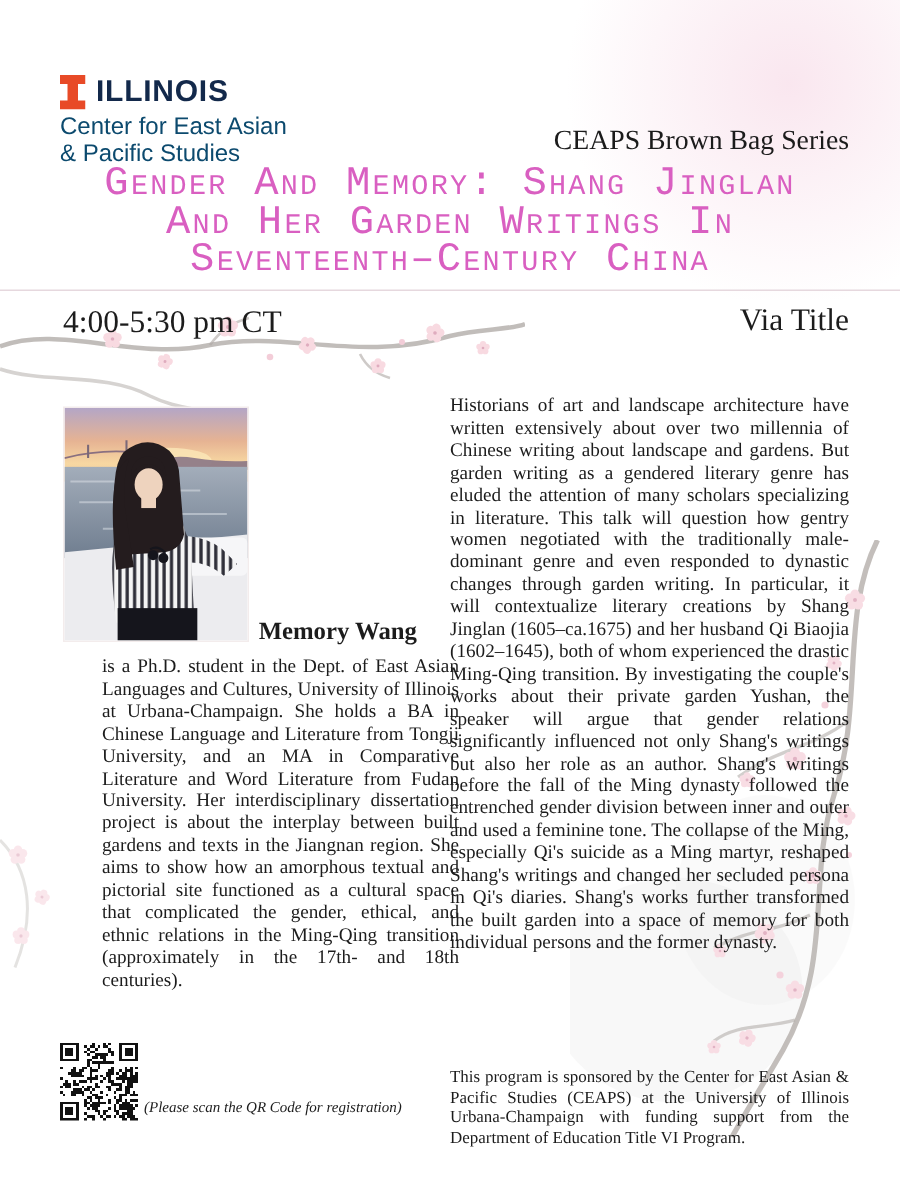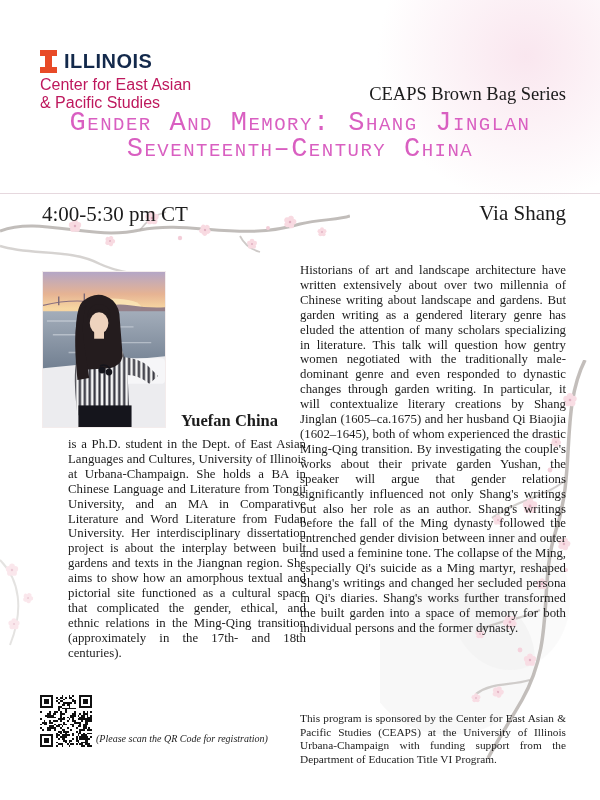--- a/index.html
+++ b/index.html
@@ -7,21 +7,21 @@
     position:relative;width:600px;height:800px;margin:0 auto;background:#ffffff;
     font-family:"Liberation Serif",serif;color:#1c1c1c;overflow:hidden;
   }
   .decor{position:absolute;z-index:0;pointer-events:none;}
   .content{position:absolute;z-index:1;justify-content:space-between;}
 
   
   .logo{left:40px;top:50px;display:flex;align-items:center;gap:7px;}
   .wordmark{font-family:"Liberation Sans",sans-serif;font-weight:bold;font-size:20px;
     letter-spacing:.5px;color:#13294B;}
-  .unit{left:40px;top:76px;font-family:"Liberation Sans",sans-serif;color:#be185d;
+  .unit{left:40px;top:76px;font-family:"Liberation Sans",sans-serif;color:#0c4a6e;
     font-size:16px;line-height:18px;font-weight:500;}
   .series{right:34px;top:84px;font-size:18.5px;color:#1b1b1b;margin-left:43px;}
 
   
   .title{left:30px;top:111px;width:540px;text-align:center;color:#D95FC1;
     font-variant:small-caps;font-size:27px;line-height:25.5px;letter-spacing:1.5px;font-family:Liberation Mono, monospace;}
   .divider{left:0;top:193px;width:600px;height:1px;background:#e6d8de;}
 
   
   .when{left:42px;top:201px;font-size:21px;line-height:27px;}
@@ -115,28 +115,29 @@
     <span class="wordmark">ILLINOIS</span>
   </div>
   <div class="content unit">
     <div>Center for East Asian</div>
     <div>&amp; Pacific Studies</div>
   </div>
   <div class="content series">CEAPS Brown Bag Series</div>
 
   <div class="content title">
     <div>Gender And Memory: Shang Jinglan</div>
+    <div>And Her Garden Writings In</div>
     <div>Seventeenth–Century China</div>
   </div>
   <div class="content divider"></div>
 
   <div class="content when">
     <div>4:00-5:30 pm CT</div>
   </div>
-  <div class="content venue">Via Shang</div>
+  <div class="content venue">Via Title</div>
 
   <div class="content photo">
     <svg viewBox="0 0 124 158" preserveAspectRatio="none">
       <defs>
         <linearGradient id="sky" x1="0" y1="0" x2="0" y2="1">
           <stop offset="0" stop-color="#b4a6c6"></stop>
             <stop offset=".45" stop-color="#e6b393"></stop>
           <stop offset=".75" stop-color="#f7d7a2"></stop>
             <stop offset="1" stop-color="#f3cf9d"></stop>
         </linearGradient>
@@ -164,21 +165,21 @@
       <path d="M45,46 q1,-13 12,-13 q11,0 12,13 q-6,-8 -12,-8 q-7,0 -12,8 z" fill="#241c1e"></path>
       <rect x="52" y="60" width="10" height="8" fill="#eed3be"></rect>
       <path d="M44,34 q-5,14 -3,34 l6,40 -12,2 q-4,-40 -1,-58 q2,-13 10,-18 z" fill="#241c1e"></path>
       <circle cx="60" cy="100" r="3.4" fill="#15151c"></circle>
         <circle cx="67" cy="102" r="3.4" fill="#15151c"></circle>
       <path d="M58,96 q5,-3 10,2" stroke="#15151c" stroke-width="1.4" fill="none"></path>
       <rect x="36" y="136" width="54" height="22" fill="#15151c"></rect>
     </svg>
   </div>
 
-  <div class="content speaker-name">Yuefan China</div>
+  <div class="content speaker-name">Memory Wang</div>
   <div class="content bio">is a Ph.D. student in the Dept. of East Asian Languages and Cultures, University of Illinois at Urbana-Champaign. She holds a BA in Chinese Language and Literature from Tongji University, and an MA in Comparative Literature and Word Literature from Fudan University. Her interdisciplinary dissertation project is about the interplay between built gardens and texts in the Jiangnan region. She aims to show how an amorphous textual and pictorial site functioned as a cultural space that complicated the gender, ethical, and ethnic relations in the Ming-Qing transition (approximately in the 17th- and 18th centuries).</div>
 
   <div class="content abstract">Historians of art and landscape architecture have written extensively about over two millennia of Chinese writing about landscape and gardens. But garden writing as a gendered literary genre has eluded the attention of many scholars specializing in literature. This talk will question how gentry women negotiated with the traditionally male-dominant genre and even responded to dynastic changes through garden writing. In particular, it will contextualize literary creations by Shang Jinglan (1605–ca.1675) and her husband Qi Biaojia (1602–1645), both of whom experienced the drastic Ming-Qing transition. By investigating the couple's works about their private garden Yushan, the speaker will argue that gender relations significantly influenced not only Shang's writings but also her role as an author. Shang's writings before the fall of the Ming dynasty followed the entrenched gender division between inner and outer and used a feminine tone. The collapse of the Ming, especially Qi's suicide as a Ming martyr, reshaped Shang's writings and changed her secluded persona in Qi's diaries. Shang's works further transformed the built garden into a space of memory for both individual persons and the former dynasty.</div>
 
   <div class="content qr">
     <svg viewBox="0 0 29 29" shape-rendering="crispEdges" fill="#111">
       <g>
         <rect x="0" y="0" width="7" height="7"></rect>
           <rect x="22" y="0" width="7" height="7"></rect>
           <rect x="0" y="22" width="7" height="7"></rect>

